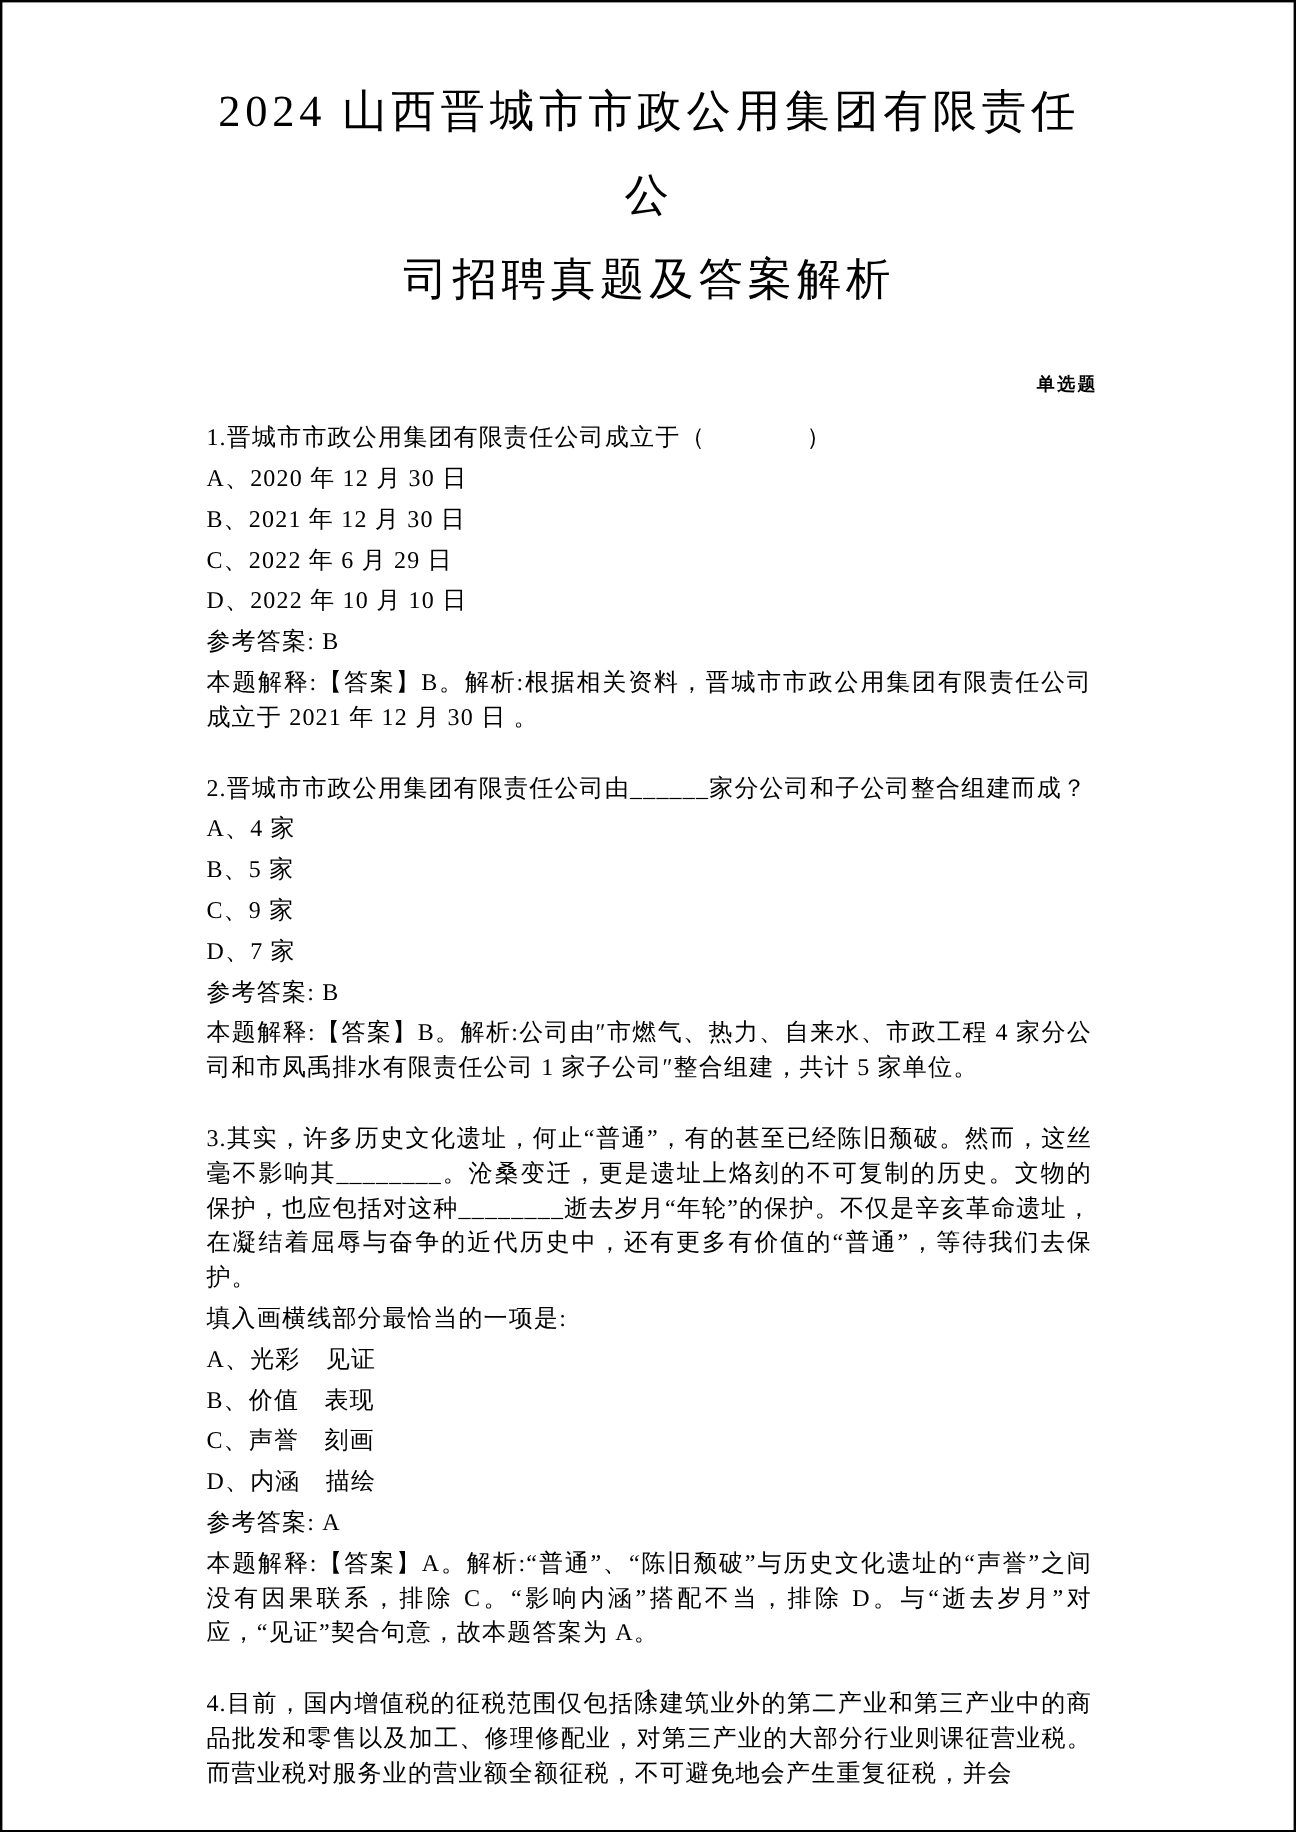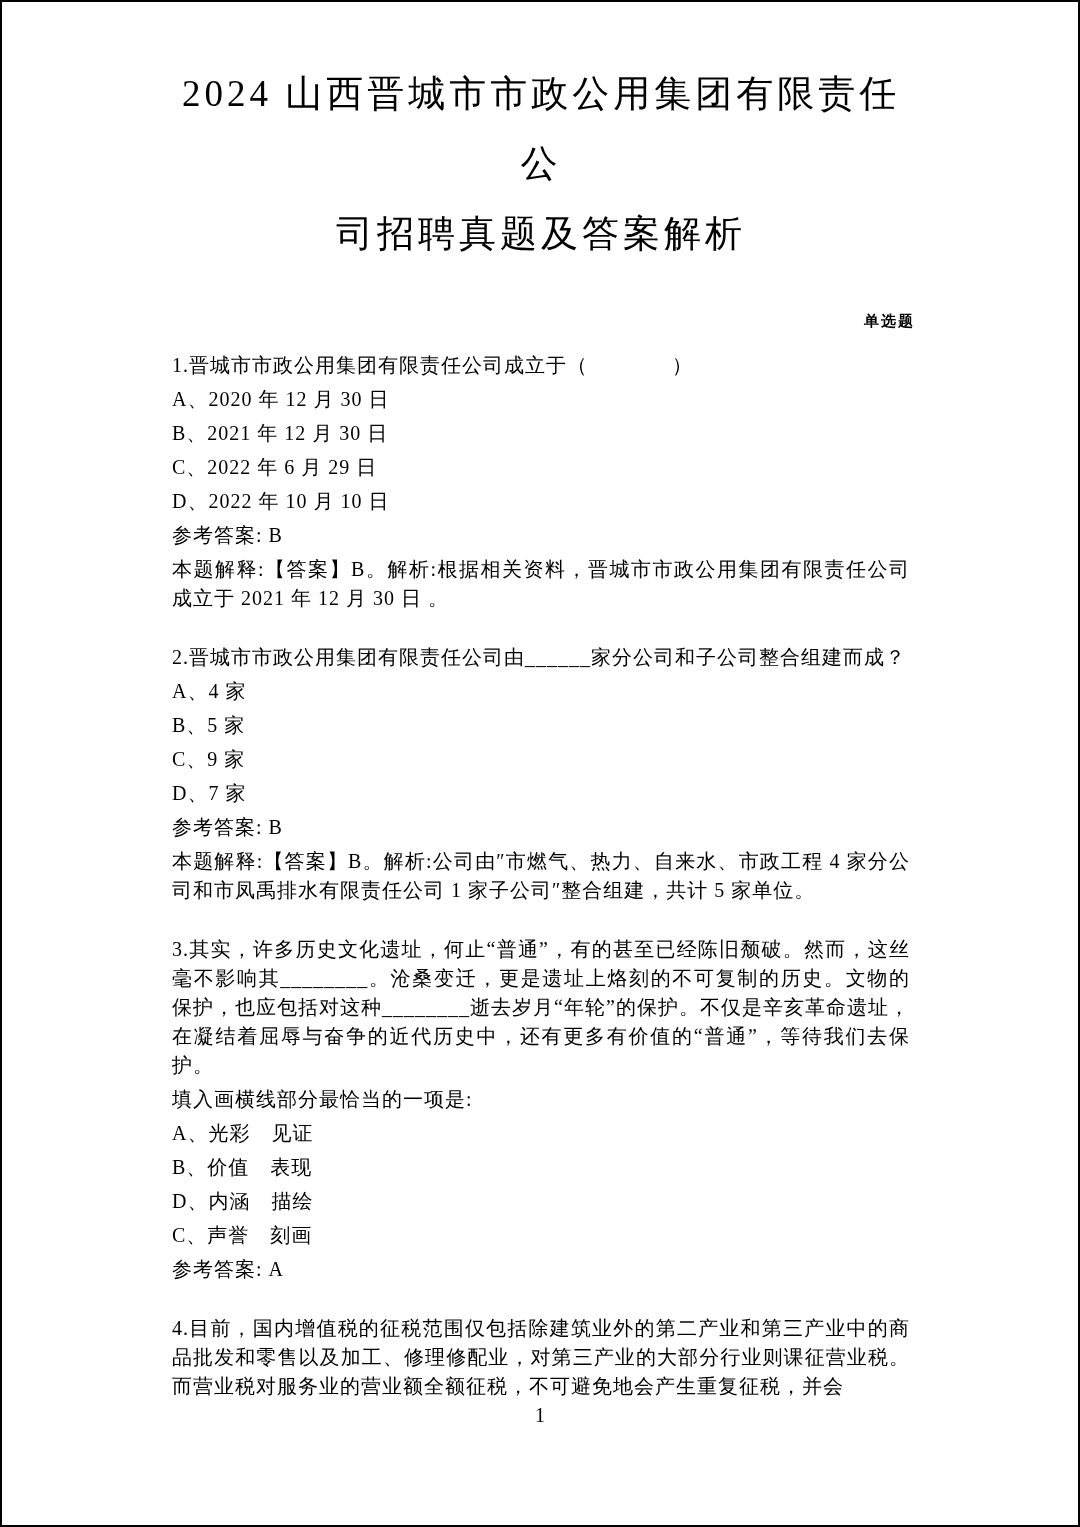--- a/index.html
+++ b/index.html
@@ -82,23 +82,24 @@
     <p class="line">D、7 家</p>
     <p class="line">参考答案: B</p>
     <p class="para">本题解释:【答案】B。解析:公司由″市燃气、热力、自来水、市政工程 4 家分公司和市凤禹排水有限责任公司 1 家子公司″整合组建，共计 5 家单位。</p>
   </section>
 
   <section class="question">
     <p class="para">3.其实，许多历史文化遗址，何止“普通”，有的甚至已经陈旧颓破。然而，这丝毫不影响其________。沧桑变迁，更是遗址上烙刻的不可复制的历史。文物的保护，也应包括对这种________逝去岁月“年轮”的保护。不仅是辛亥革命遗址，在凝结着屈辱与奋争的近代历史中，还有更多有价值的“普通”，等待我们去保护。</p>
     <p class="line">填入画横线部分最恰当的一项是:</p>
     <p class="line">A、光彩　见证</p>
     <p class="line">B、价值　表现</p>
+    <p class="line">C、声誉　刻画</p>
     <p class="line">D、内涵　描绘</p>
-    <p class="line">C、声誉　刻画</p>
     <p class="line">参考答案: A</p>
+    <p class="para">本题解释:【答案】A。解析:“普通”、“陈旧颓破”与历史文化遗址的“声誉”之间没有因果联系，排除 C。“影响内涵”搭配不当，排除 D。与“逝去岁月”对应，“见证”契合句意，故本题答案为 A。</p>
   </section>
 
   <section class="question">
     <p class="para">4.目前，国内增值税的征税范围仅包括除建筑业外的第二产业和第三产业中的商品批发和零售以及加工、修理修配业，对第三产业的大部分行业则课征营业税。而营业税对服务业的营业额全额征税，不可避免地会产生重复征税，并会</p>
   </section>
 
   <div class="page-number">1</div>
 
 </div>
 

